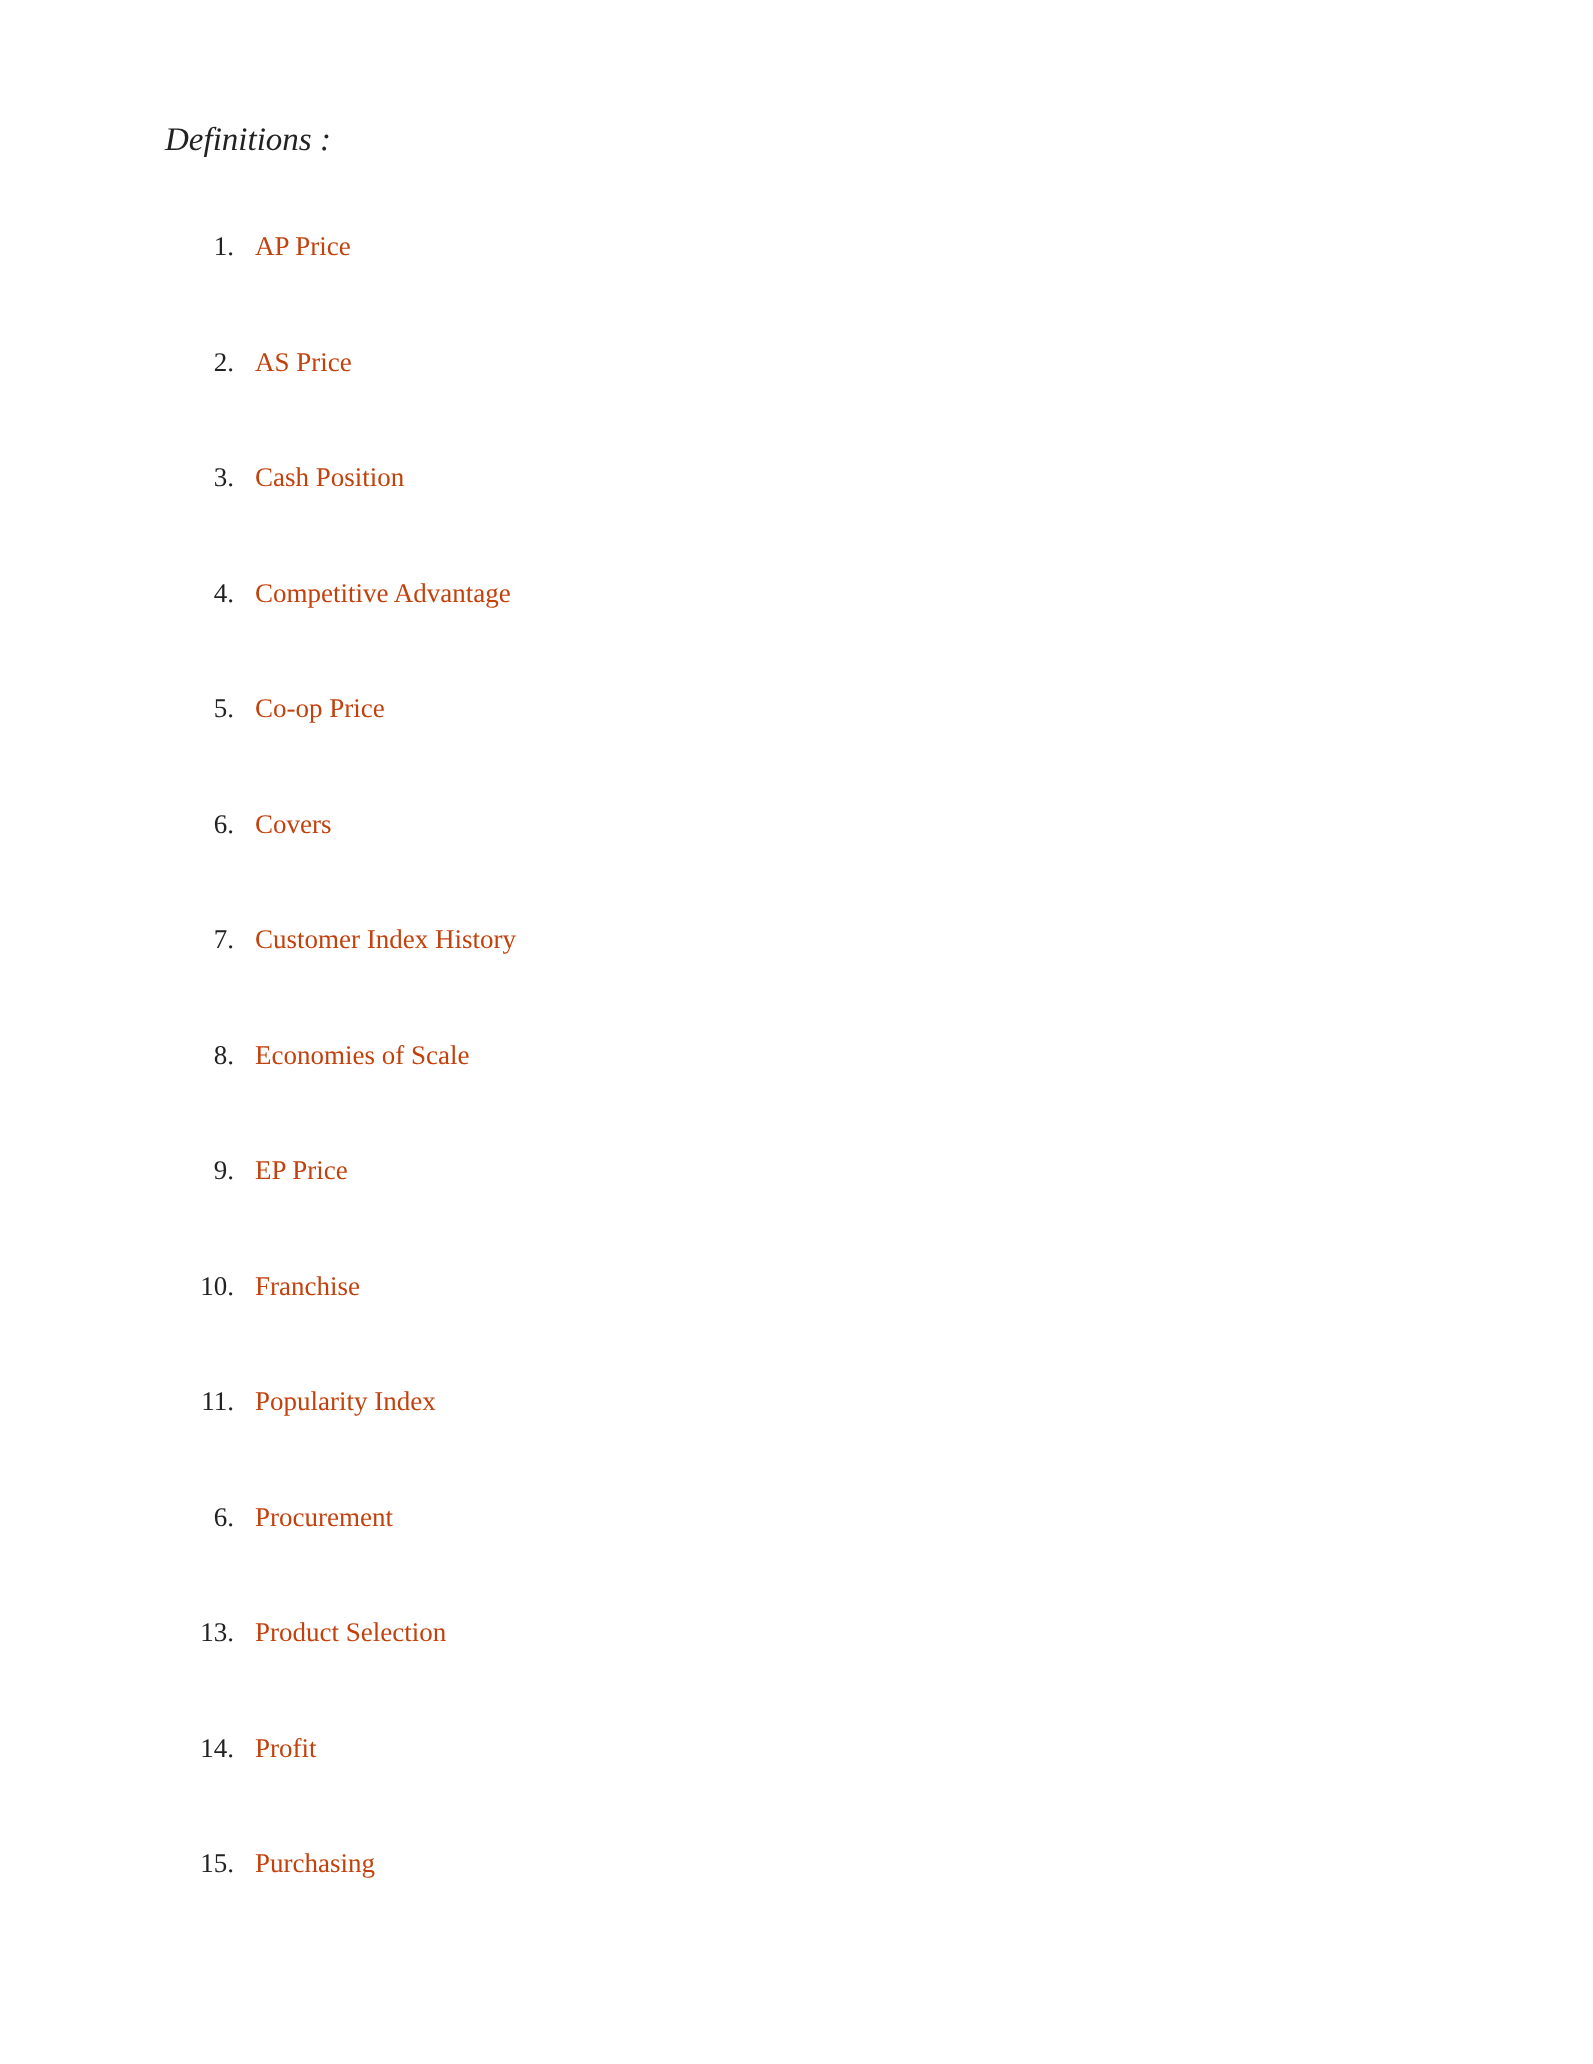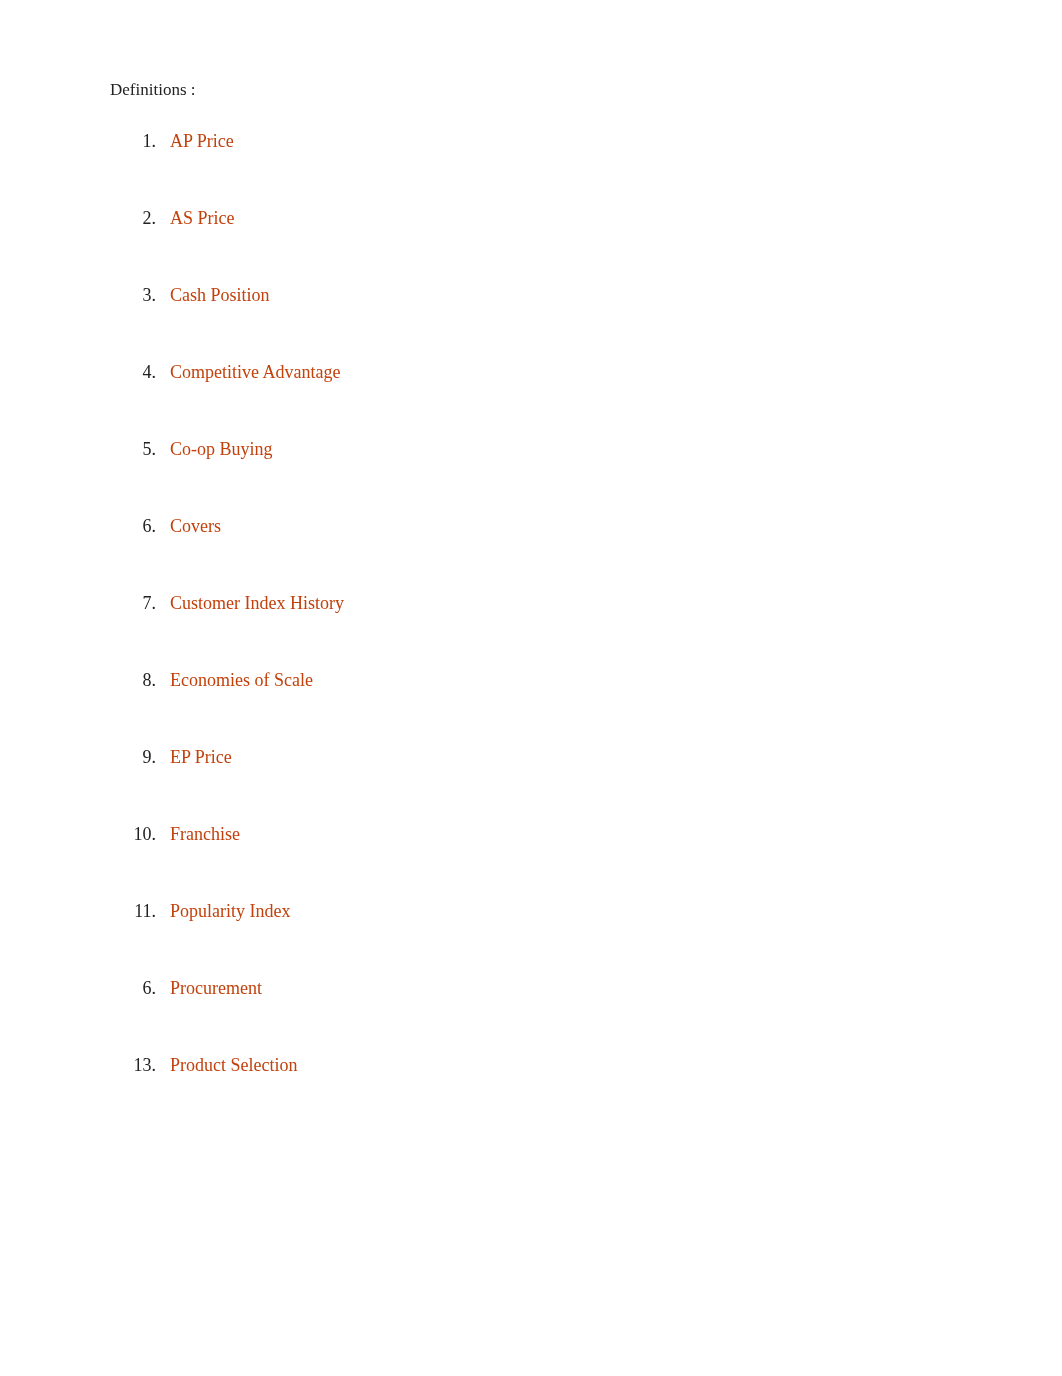--- a/index.html
+++ b/index.html
@@ -15,23 +15,24 @@
       color: #222222;
       width: 1062px;
       min-height: 1376px;
     }
 
     .page-container {
       padding: 80px 0 80px 110px;
     }
 
     .definitions-header {
-      font-size: 17px;
-      margin-bottom: 3px;
+      font-size: 22px;
+      margin-bottom: 20px;
       font-weight: normal;
+      font-style: italic;
     }
 
     .definitions-list {
       list-style: none;
       padding: 0;
       margin: 0;
     }
 
     .definitions-list li {
       display: flex;
@@ -71,21 +72,21 @@
       <li>
         <span class="item-number">3.</span>
         <span class="item-label">Cash Position</span>
       </li>
       <li>
         <span class="item-number">4.</span>
         <span class="item-label">Competitive Advantage</span>
       </li>
       <li>
         <span class="item-number">5.</span>
-        <span class="item-label">Co-op Buying</span>
+        <span class="item-label">Co-op Price</span>
       </li>
       <li>
         <span class="item-number">6.</span>
         <span class="item-label">Covers</span>
       </li>
       <li>
         <span class="item-number">7.</span>
         <span class="item-label">Customer Index History</span>
       </li>
       <li>
@@ -105,14 +106,22 @@
         <span class="item-label">Popularity Index</span>
       </li>
       <li>
         <span class="item-number">6.</span>
         <span class="item-label">Procurement</span>
       </li>
       <li>
         <span class="item-number">13.</span>
         <span class="item-label">Product Selection</span>
       </li>
+      <li>
+        <span class="item-number">14.</span>
+        <span class="item-label">Profit</span>
+      </li>
+      <li>
+        <span class="item-number">15.</span>
+        <span class="item-label">Purchasing</span>
+      </li>
     </ul>
 </div>
 
 </body></html>

